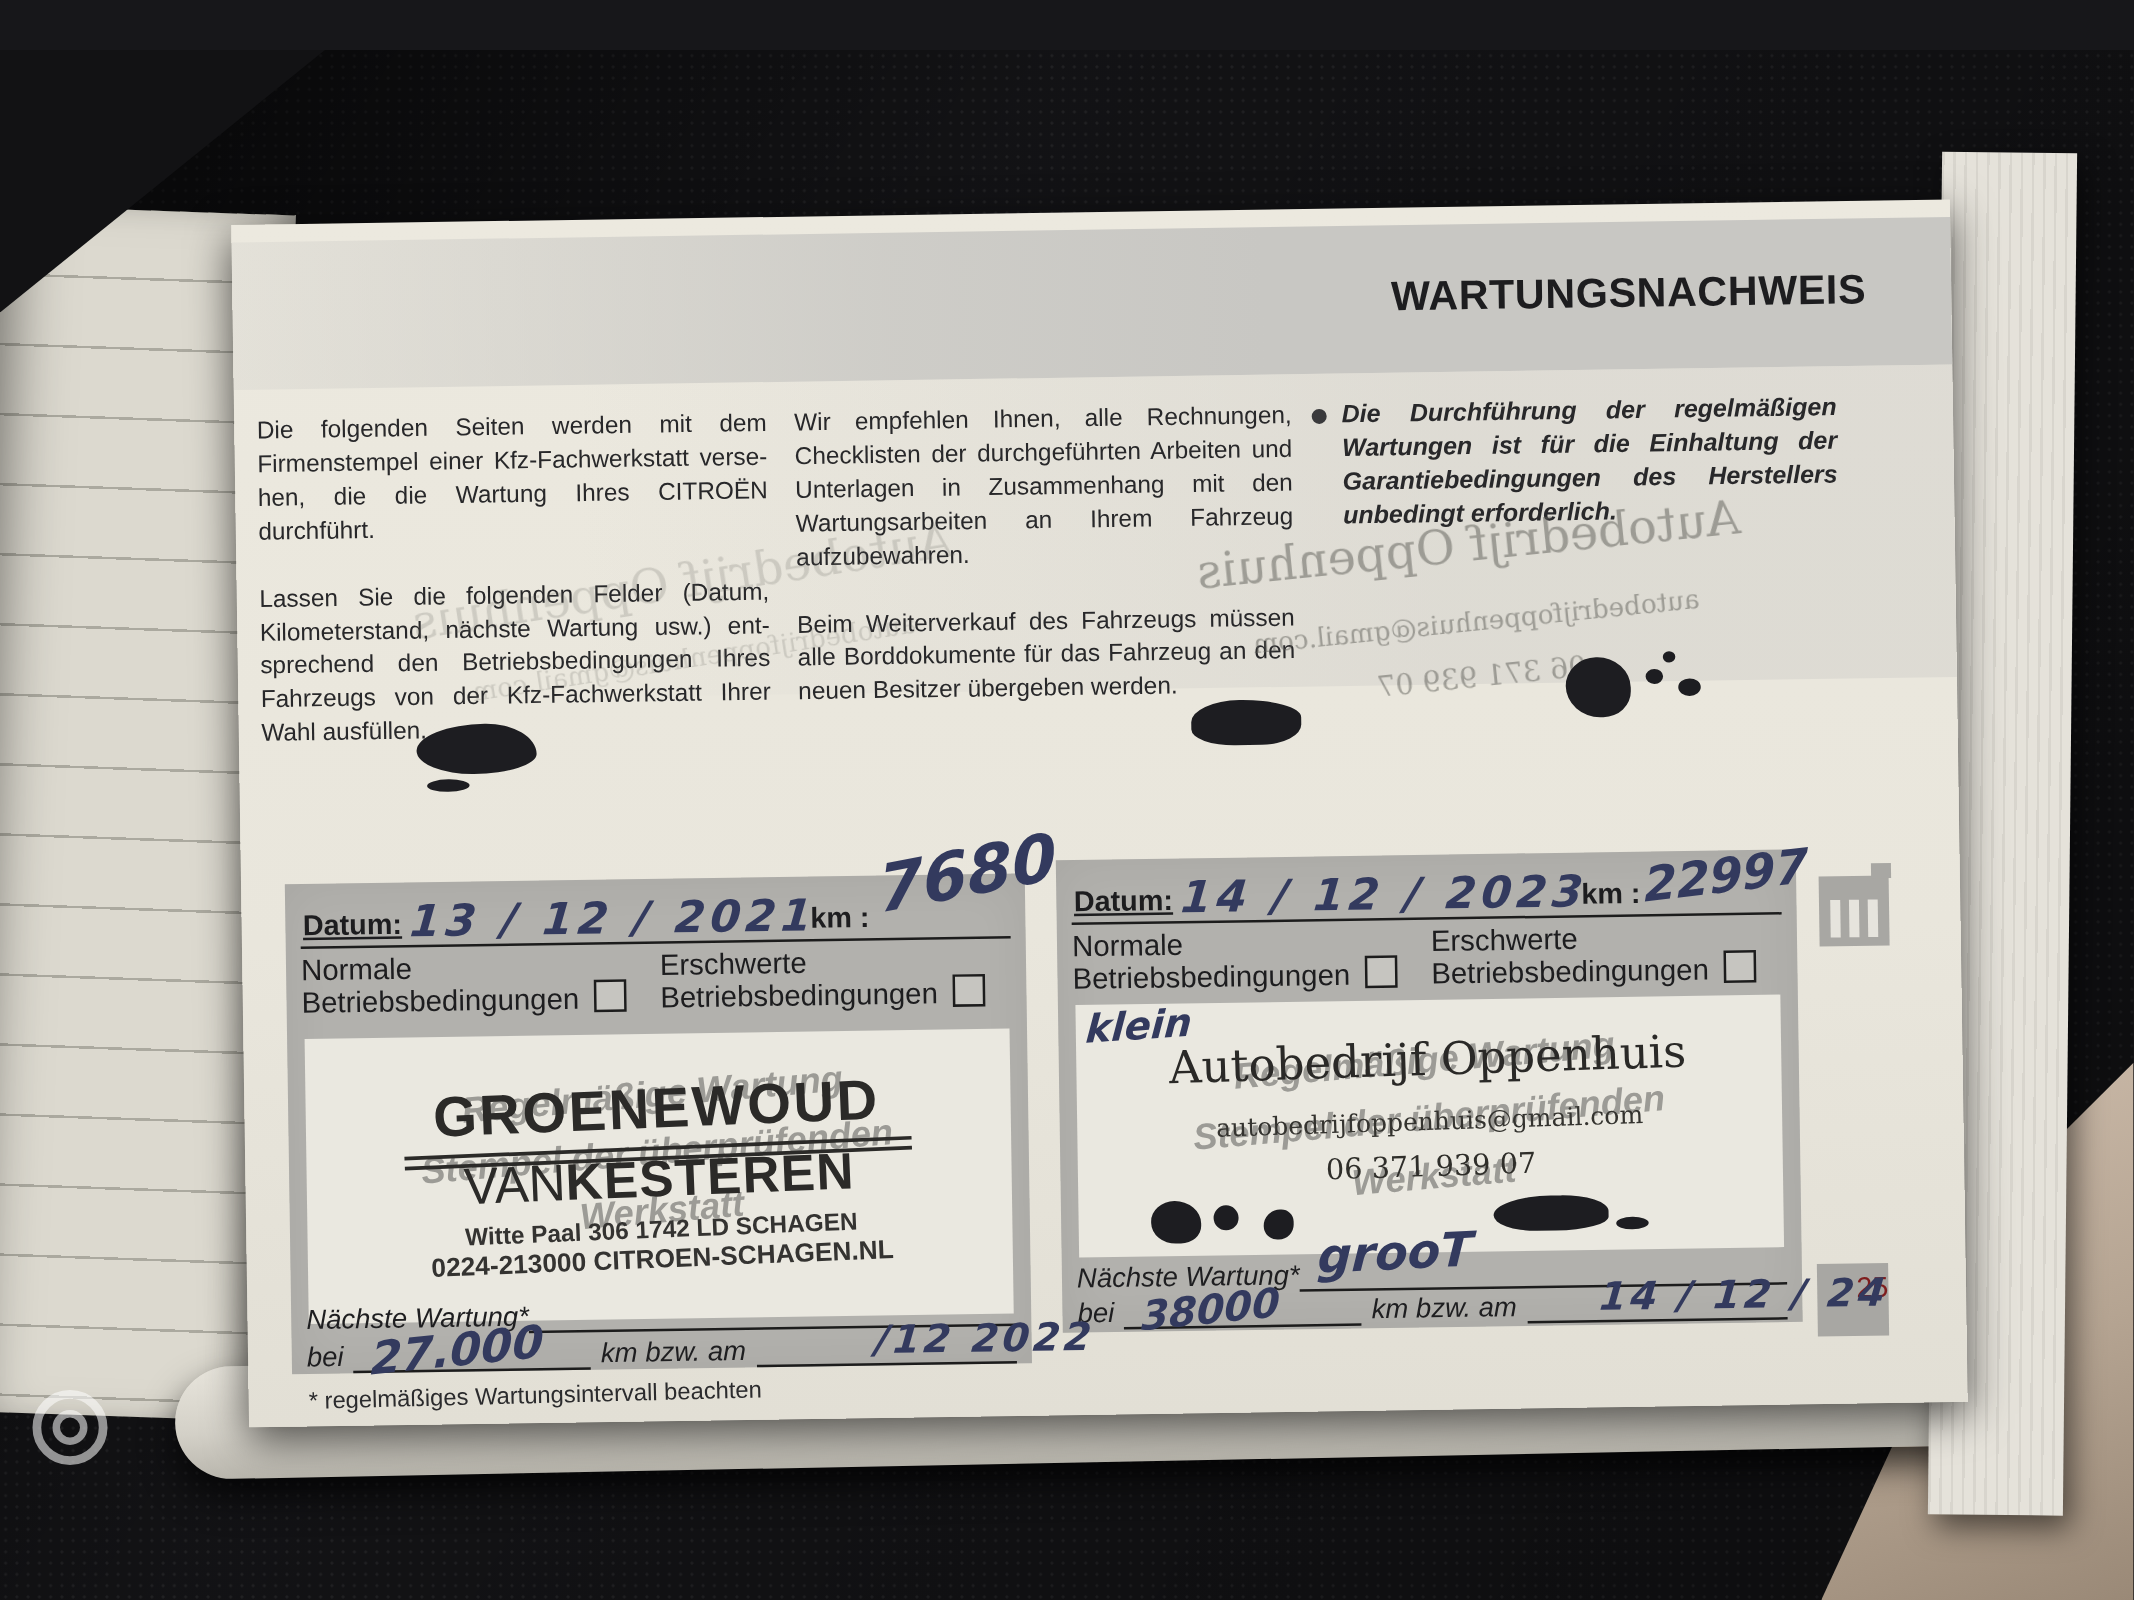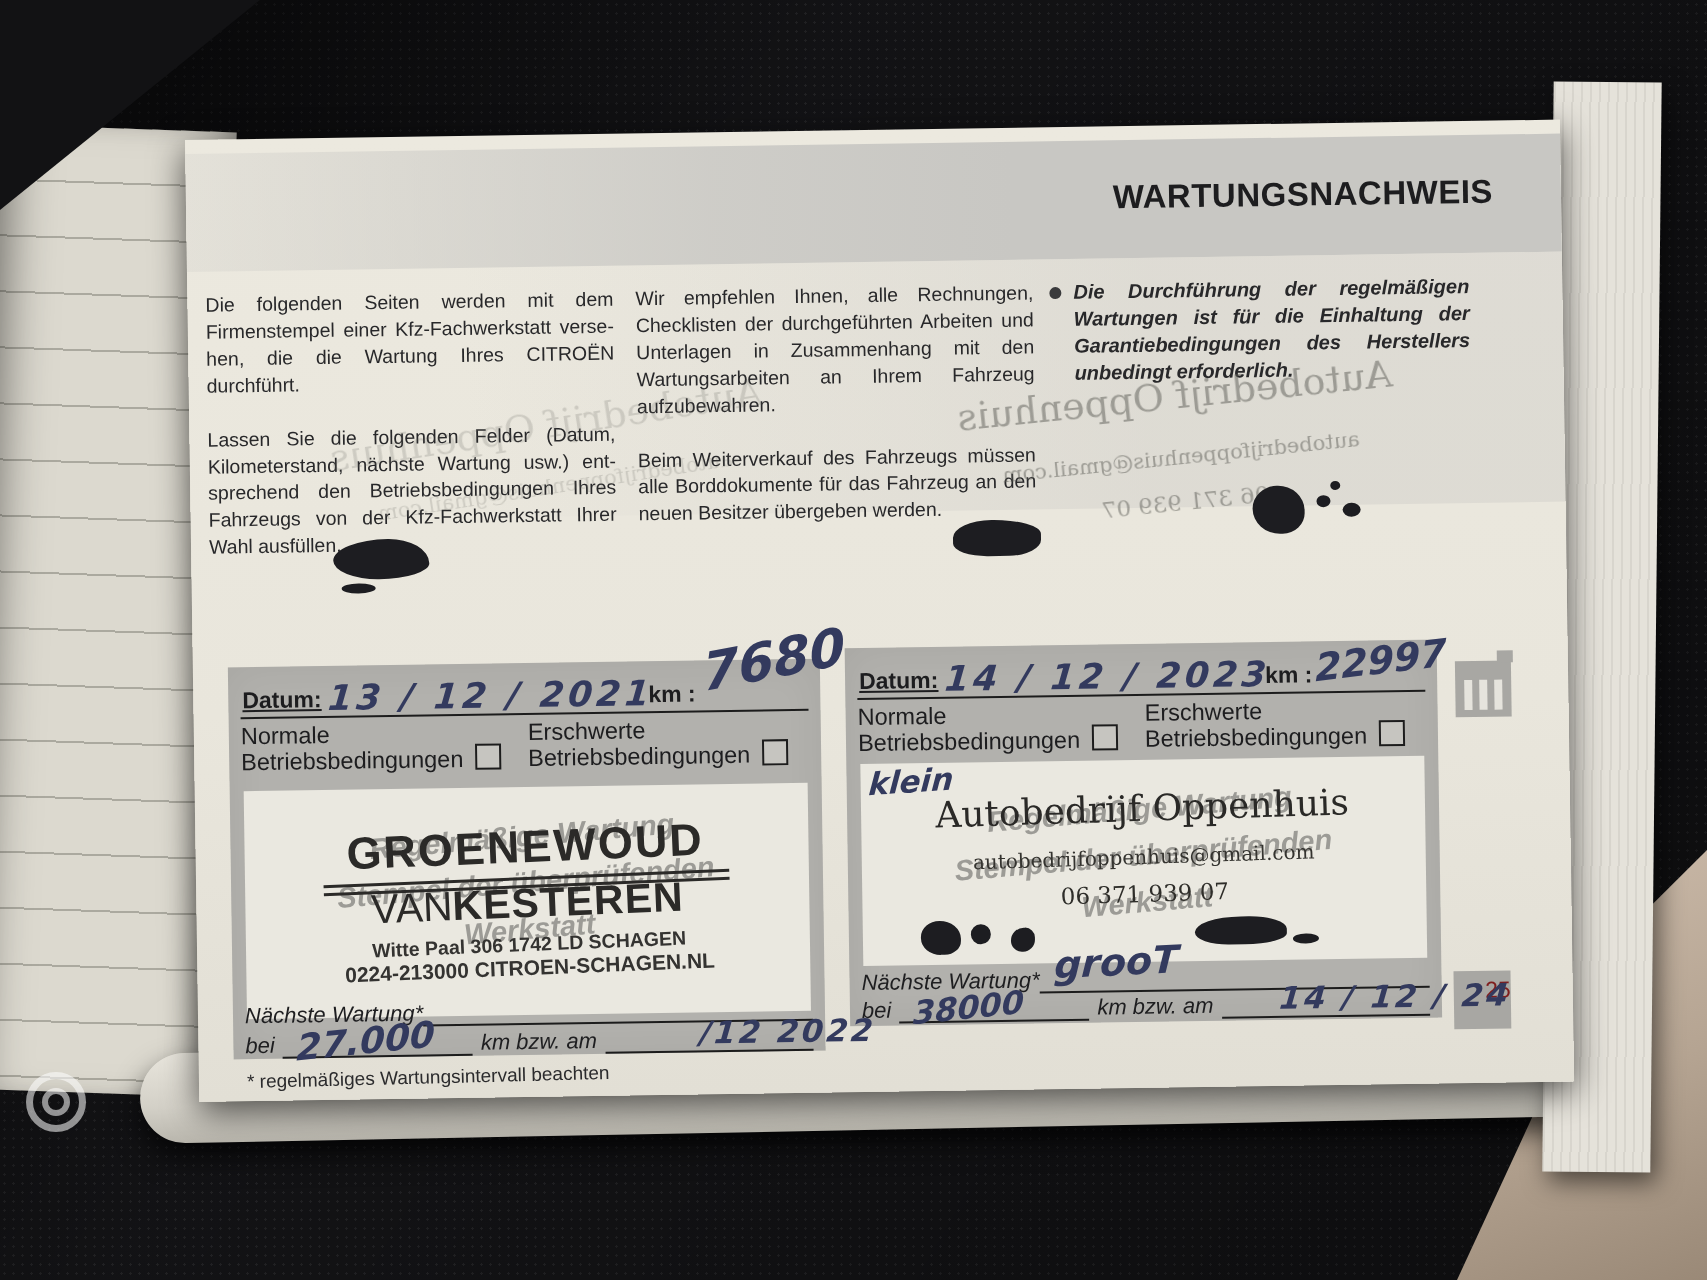--- a/index.html
+++ b/index.html
@@ -1,19 +1,19 @@
 <!DOCTYPE html>
 <html><head>
 <meta charset="utf-8">
 <style>
   * { margin:0; padding:0; box-sizing:border-box; }
   html,body { width:1707px; height:1280px; overflow:hidden; background:#17171a;
               font-family:"Liberation Sans", sans-serif; }
 
-  .photo { position:absolute; inset:0; overflow:hidden; }
+  .photo { position:absolute; inset:0; overflow:hidden;margin-top:40px; }
 
   
   .leather { position:absolute; inset:0; background:#17171a;
              background-image: radial-gradient(rgba(255,255,255,.08) 1px, transparent 1.4px);
              background-size: 9px 9px; }
   .leather-dark { position:absolute; left:0; top:0; width:100%; height:100%;
                   background: linear-gradient(120deg, rgba(0,0,0,.75) 0%, rgba(0,0,0,.2) 35%, rgba(0,0,0,.45) 100%); }
   .carpet { position:absolute; right:0; bottom:0; width:250px; height:430px;
             clip-path: polygon(100% 0, 100% 100%, 0 100%, 62% 22%);
             background: linear-gradient(160deg, #cdbcab 0%, #b5a492 55%, #9a8977 100%); }

